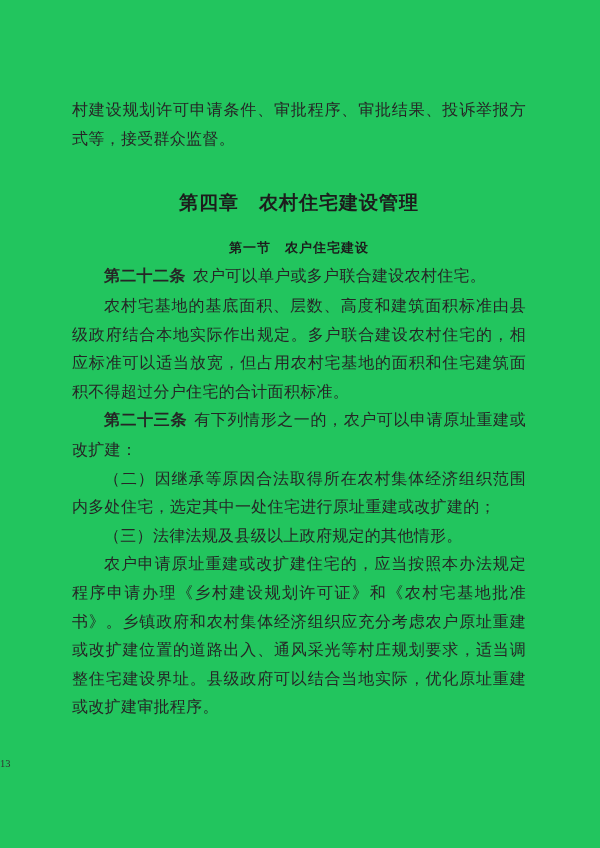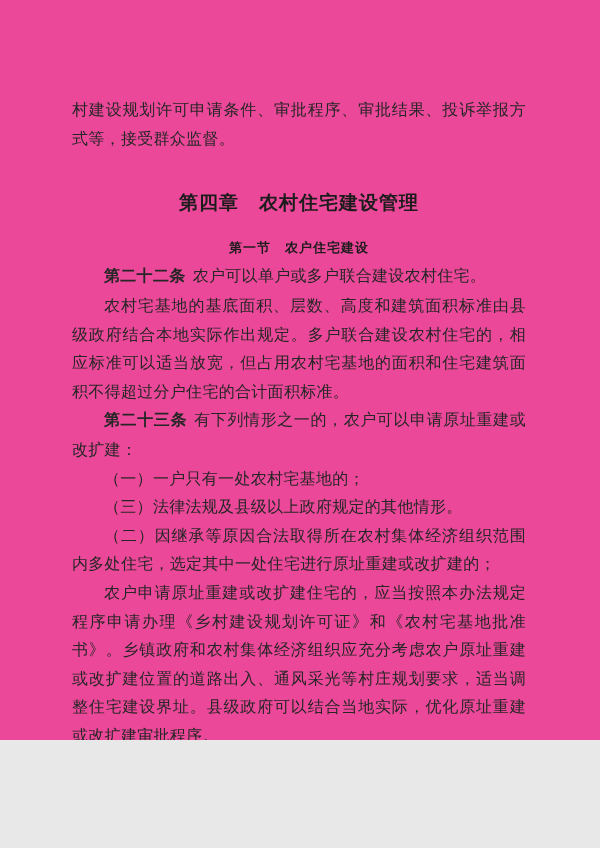--- a/index.html
+++ b/index.html
@@ -3,23 +3,23 @@
 <meta charset="utf-8">
 <style>
   html, body {
     margin: 0;
     padding: 0;
     background: #e8e8e8;
   }
   .page {
     position: relative;
     width: 600px;
-    height: 740px;
+    height: 848px;
     margin: 0 auto;
-    background: #ec4899;
+    background: #22c55e;
     overflow: hidden;
     font-family: "Liberation Serif", "DejaVu Serif", serif;
     color: #262626;
   }
   .content {
     padding: 96px 74px 0 72px;
   }
   .body-para {
     margin: 0;
     font-size: 16px;
@@ -77,24 +77,23 @@
     <h1 class="chapter-heading">第四章　农村住宅建设管理</h1>
 
     <h2 class="section-heading">第一节　农户住宅建设</h2>
 
     <p class="body-para indent-2"><span class="article-number">第二十二条</span><span>农户可以单户或多户联合建设农村住宅。</span></p>
 
     <p class="body-para indent-2">农村宅基地的基底面积、层数、高度和建筑面积标准由县级政府结合本地实际作出规定。多户联合建设农村住宅的，相应标准可以适当放宽，但占用农村宅基地的面积和住宅建筑面积不得超过分户住宅的合计面积标准。</p>
 
     <p class="body-para indent-2"><span class="article-number">第二十三条</span><span>有下列情形之一的，农户可以申请原址重建或改扩建：</span></p>
 
-    <p class="body-para indent-2">（一）一户只有一处农村宅基地的；</p>
+
+    <p class="body-para indent-2">（二）因继承等原因合法取得所在农村集体经济组织范围内多处住宅，选定其中一处住宅进行原址重建或改扩建的；</p>
 
     <p class="body-para indent-2">（三）法律法规及县级以上政府规定的其他情形。</p>
-
-    <p class="body-para indent-2">（二）因继承等原因合法取得所在农村集体经济组织范围内多处住宅，选定其中一处住宅进行原址重建或改扩建的；</p>
 
     <p class="body-para indent-2">农户申请原址重建或改扩建住宅的，应当按照本办法规定程序申请办理《乡村建设规划许可证》和《农村宅基地批准书》。乡镇政府和农村集体经济组织应充分考虑农户原址重建或改扩建位置的道路出入、通风采光等村庄规划要求，适当调整住宅建设界址。县级政府可以结合当地实际，优化原址重建或改扩建审批程序。</p>
 
   </div>
 
   <div class="page-number">13</div>
 </div>
 
 </body></html>

